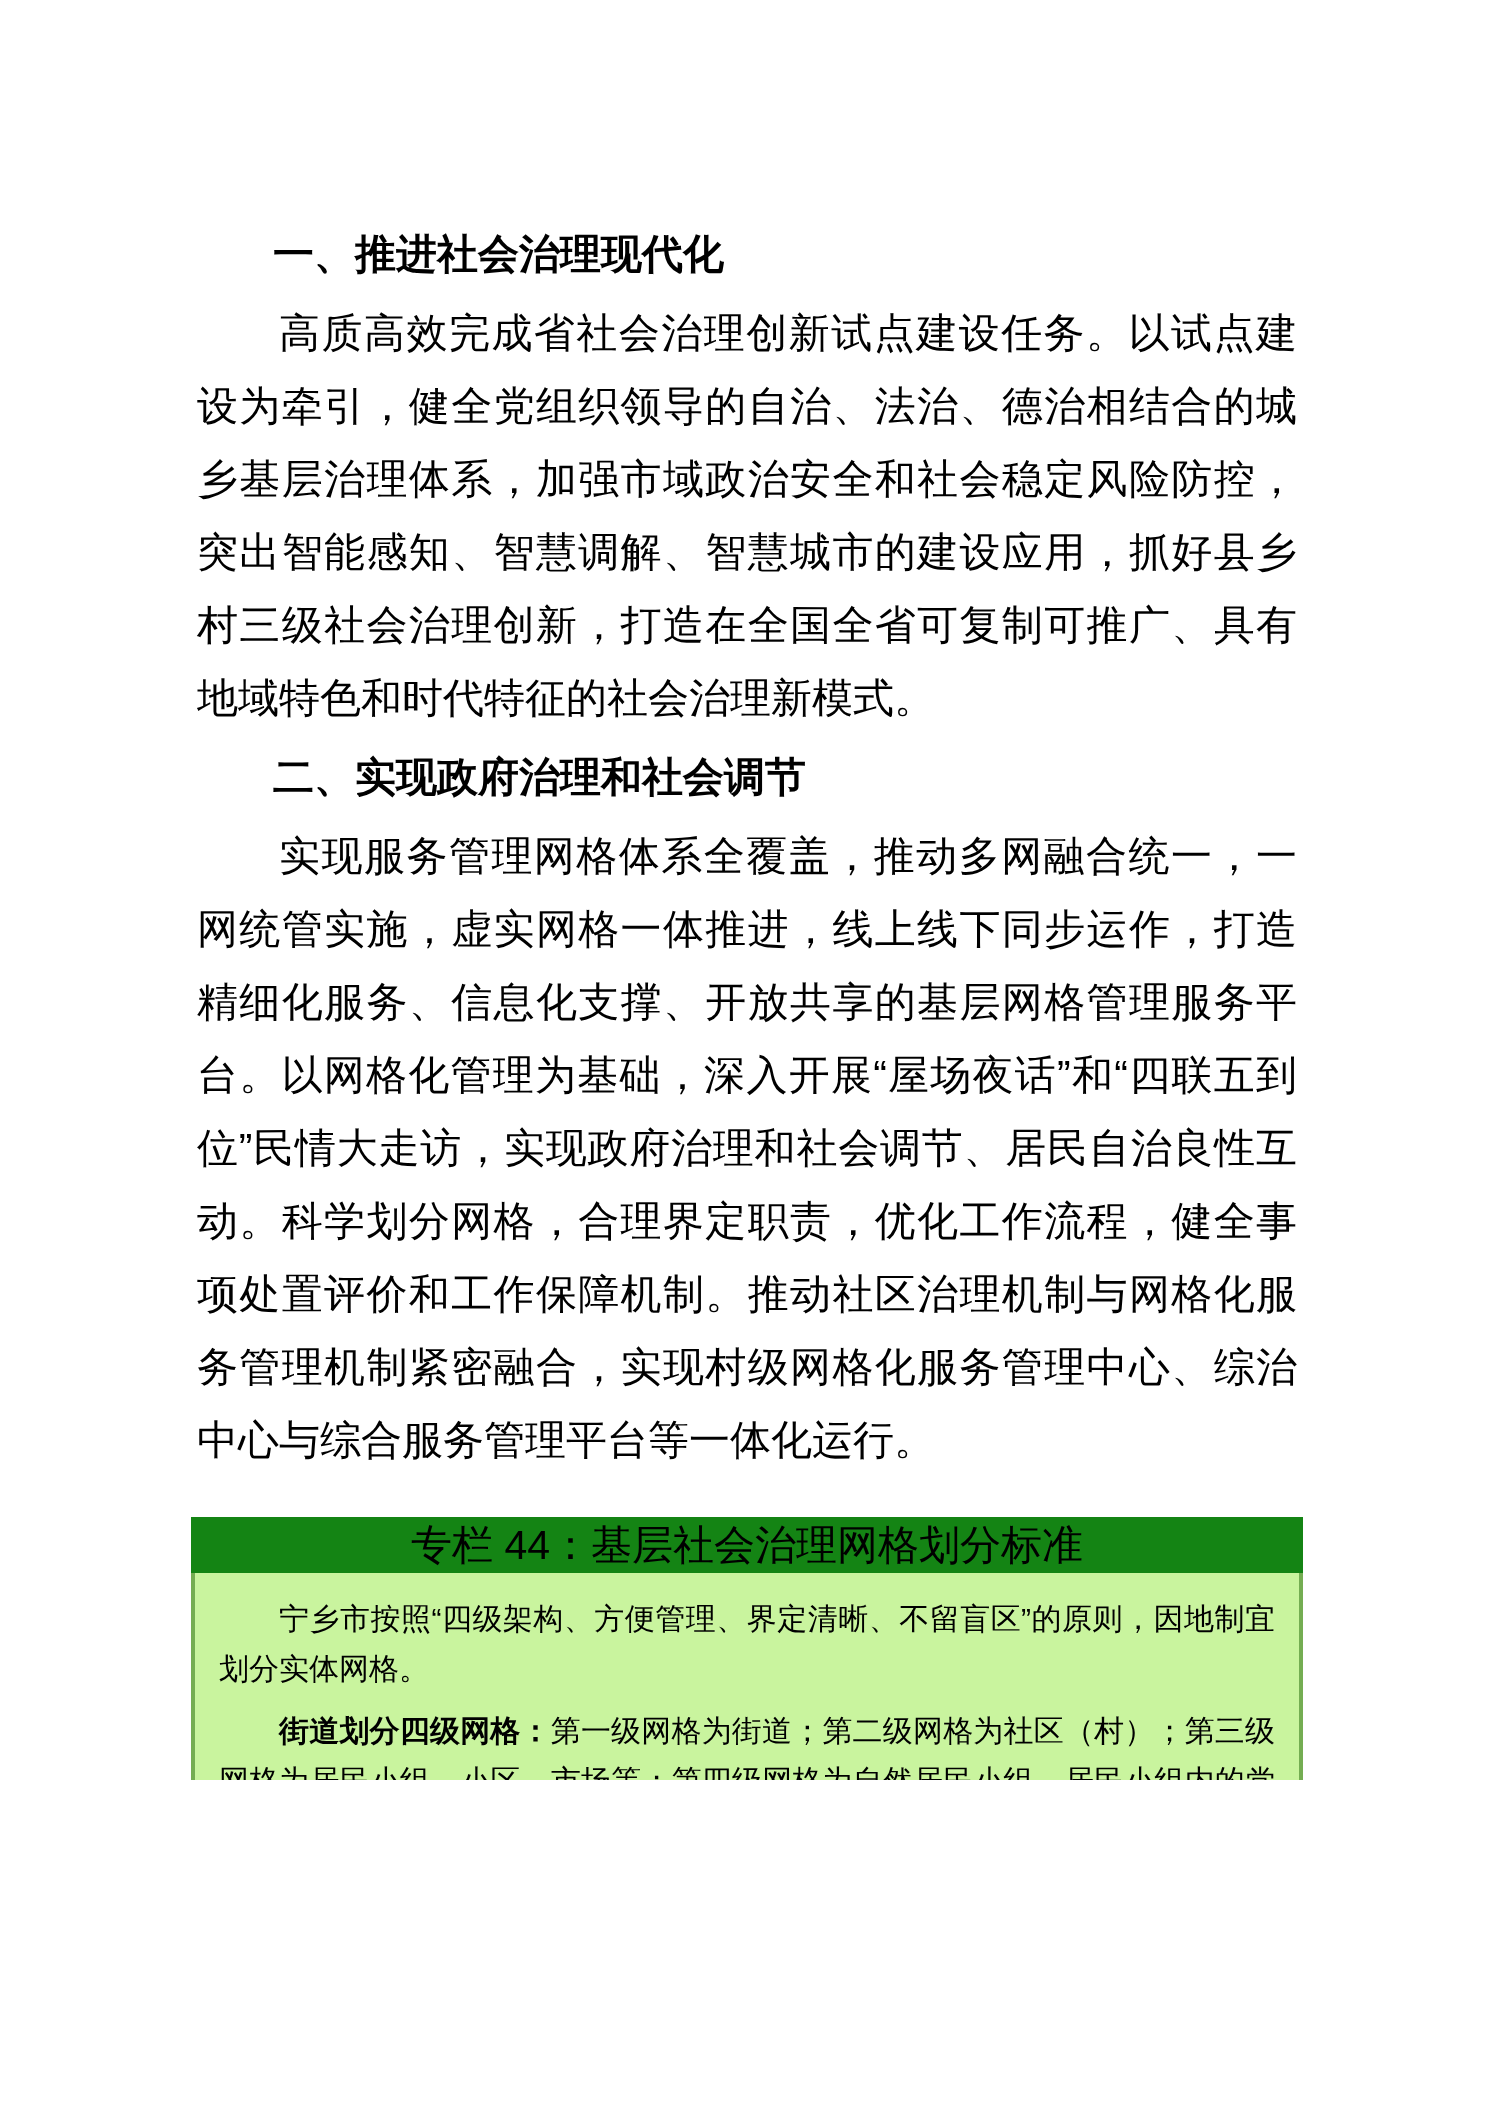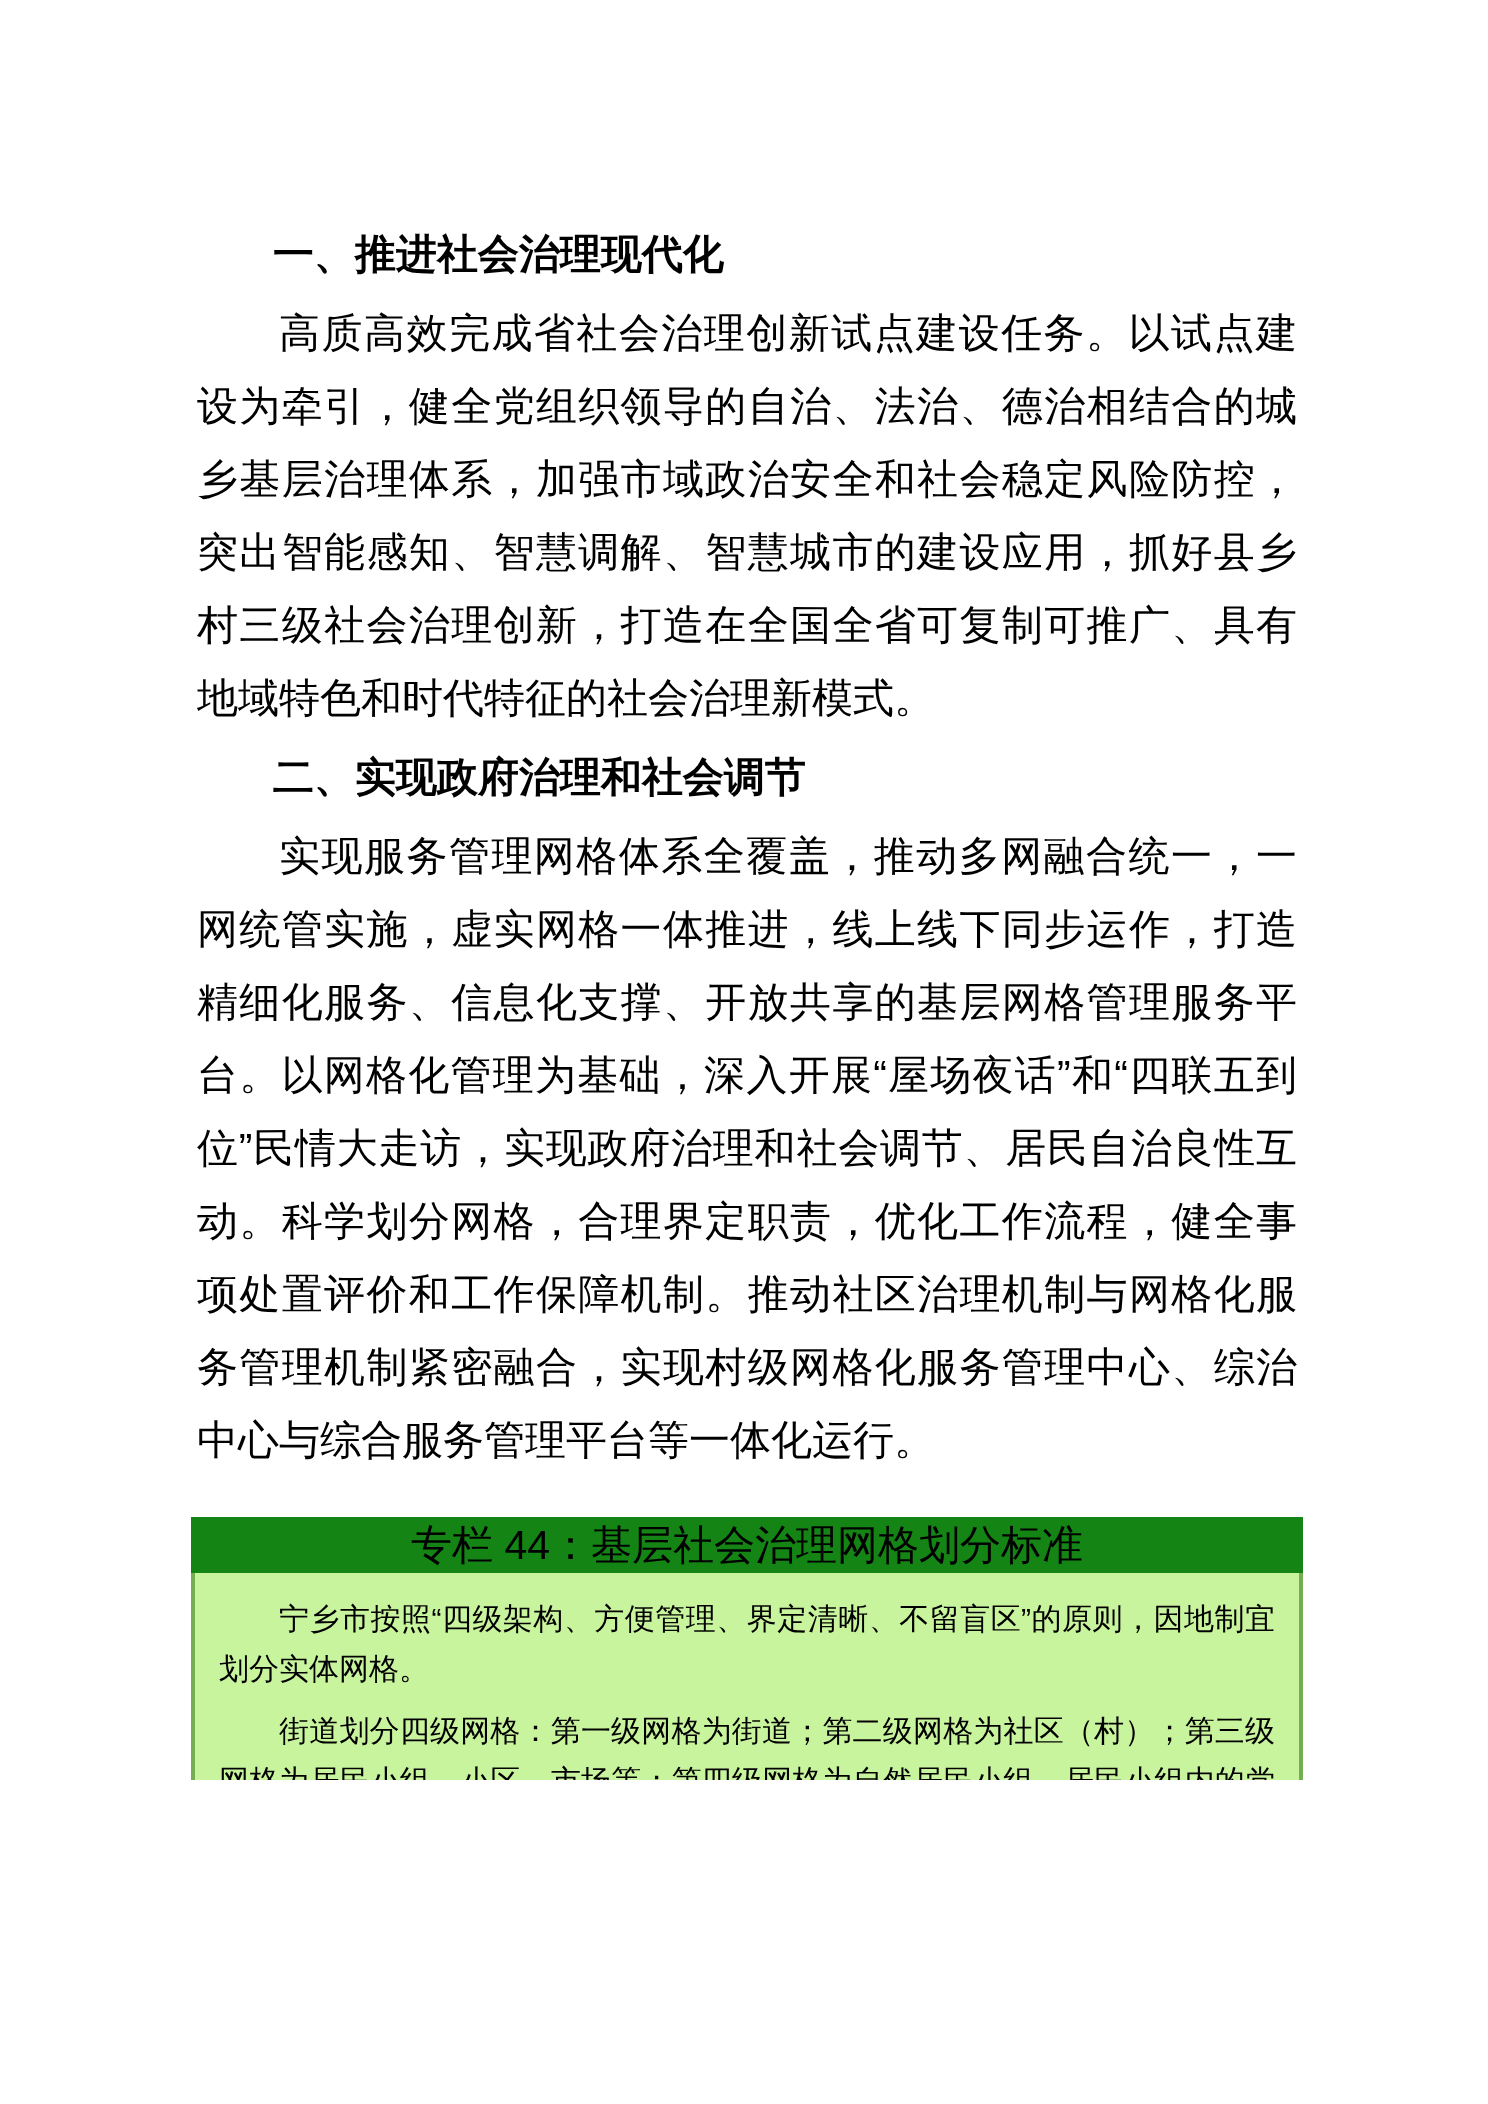--- a/index.html
+++ b/index.html
@@ -55,21 +55,21 @@
     border-top:none;
     padding:9px 12px 10px 12px;
     font-size:30px;
     line-height:50px;
     text-align:justify;
   }
   .feature-box-body p{
     margin:12px;
     text-indent:2em;
   }
-  .lead-bold{font-weight:normal;}
+  .lead-bold{font-weight:bold;}
   .page-number{
     position:absolute;
     left:1133px;
     top:1896px;
     font-size:33px;
     line-height:44px;
     white-space:nowrap;
     color:#111111;
   }
 </style>

